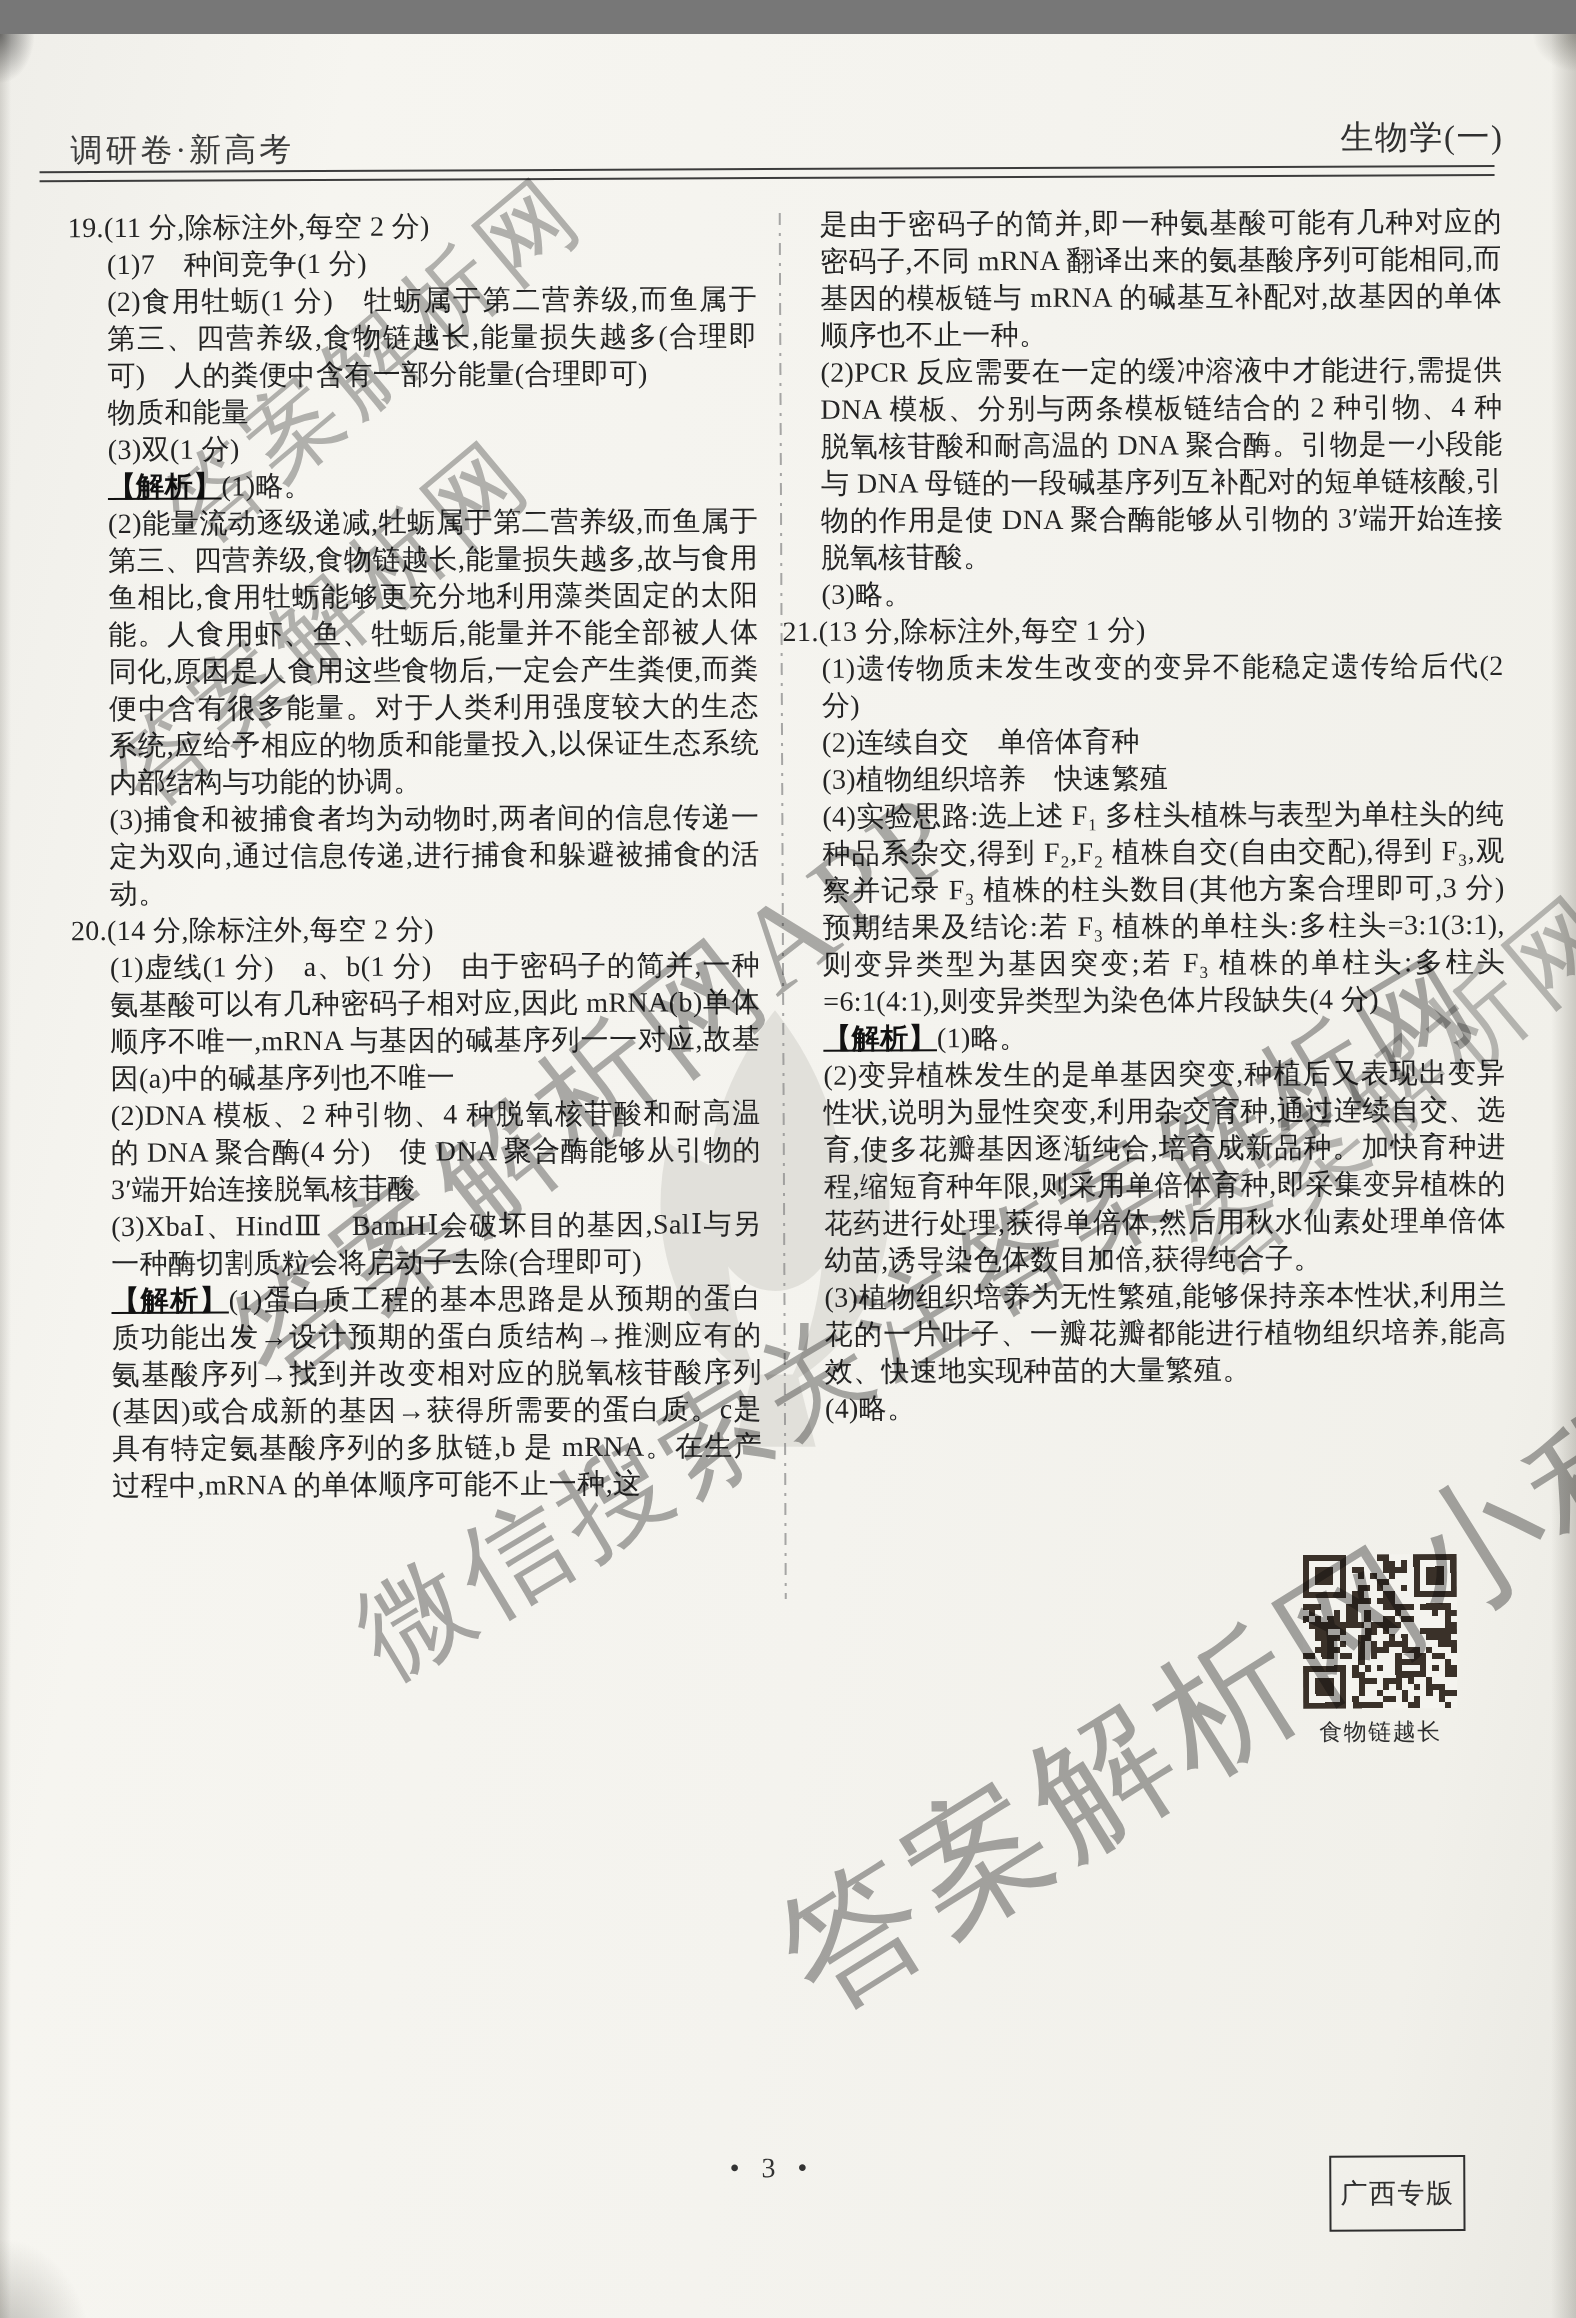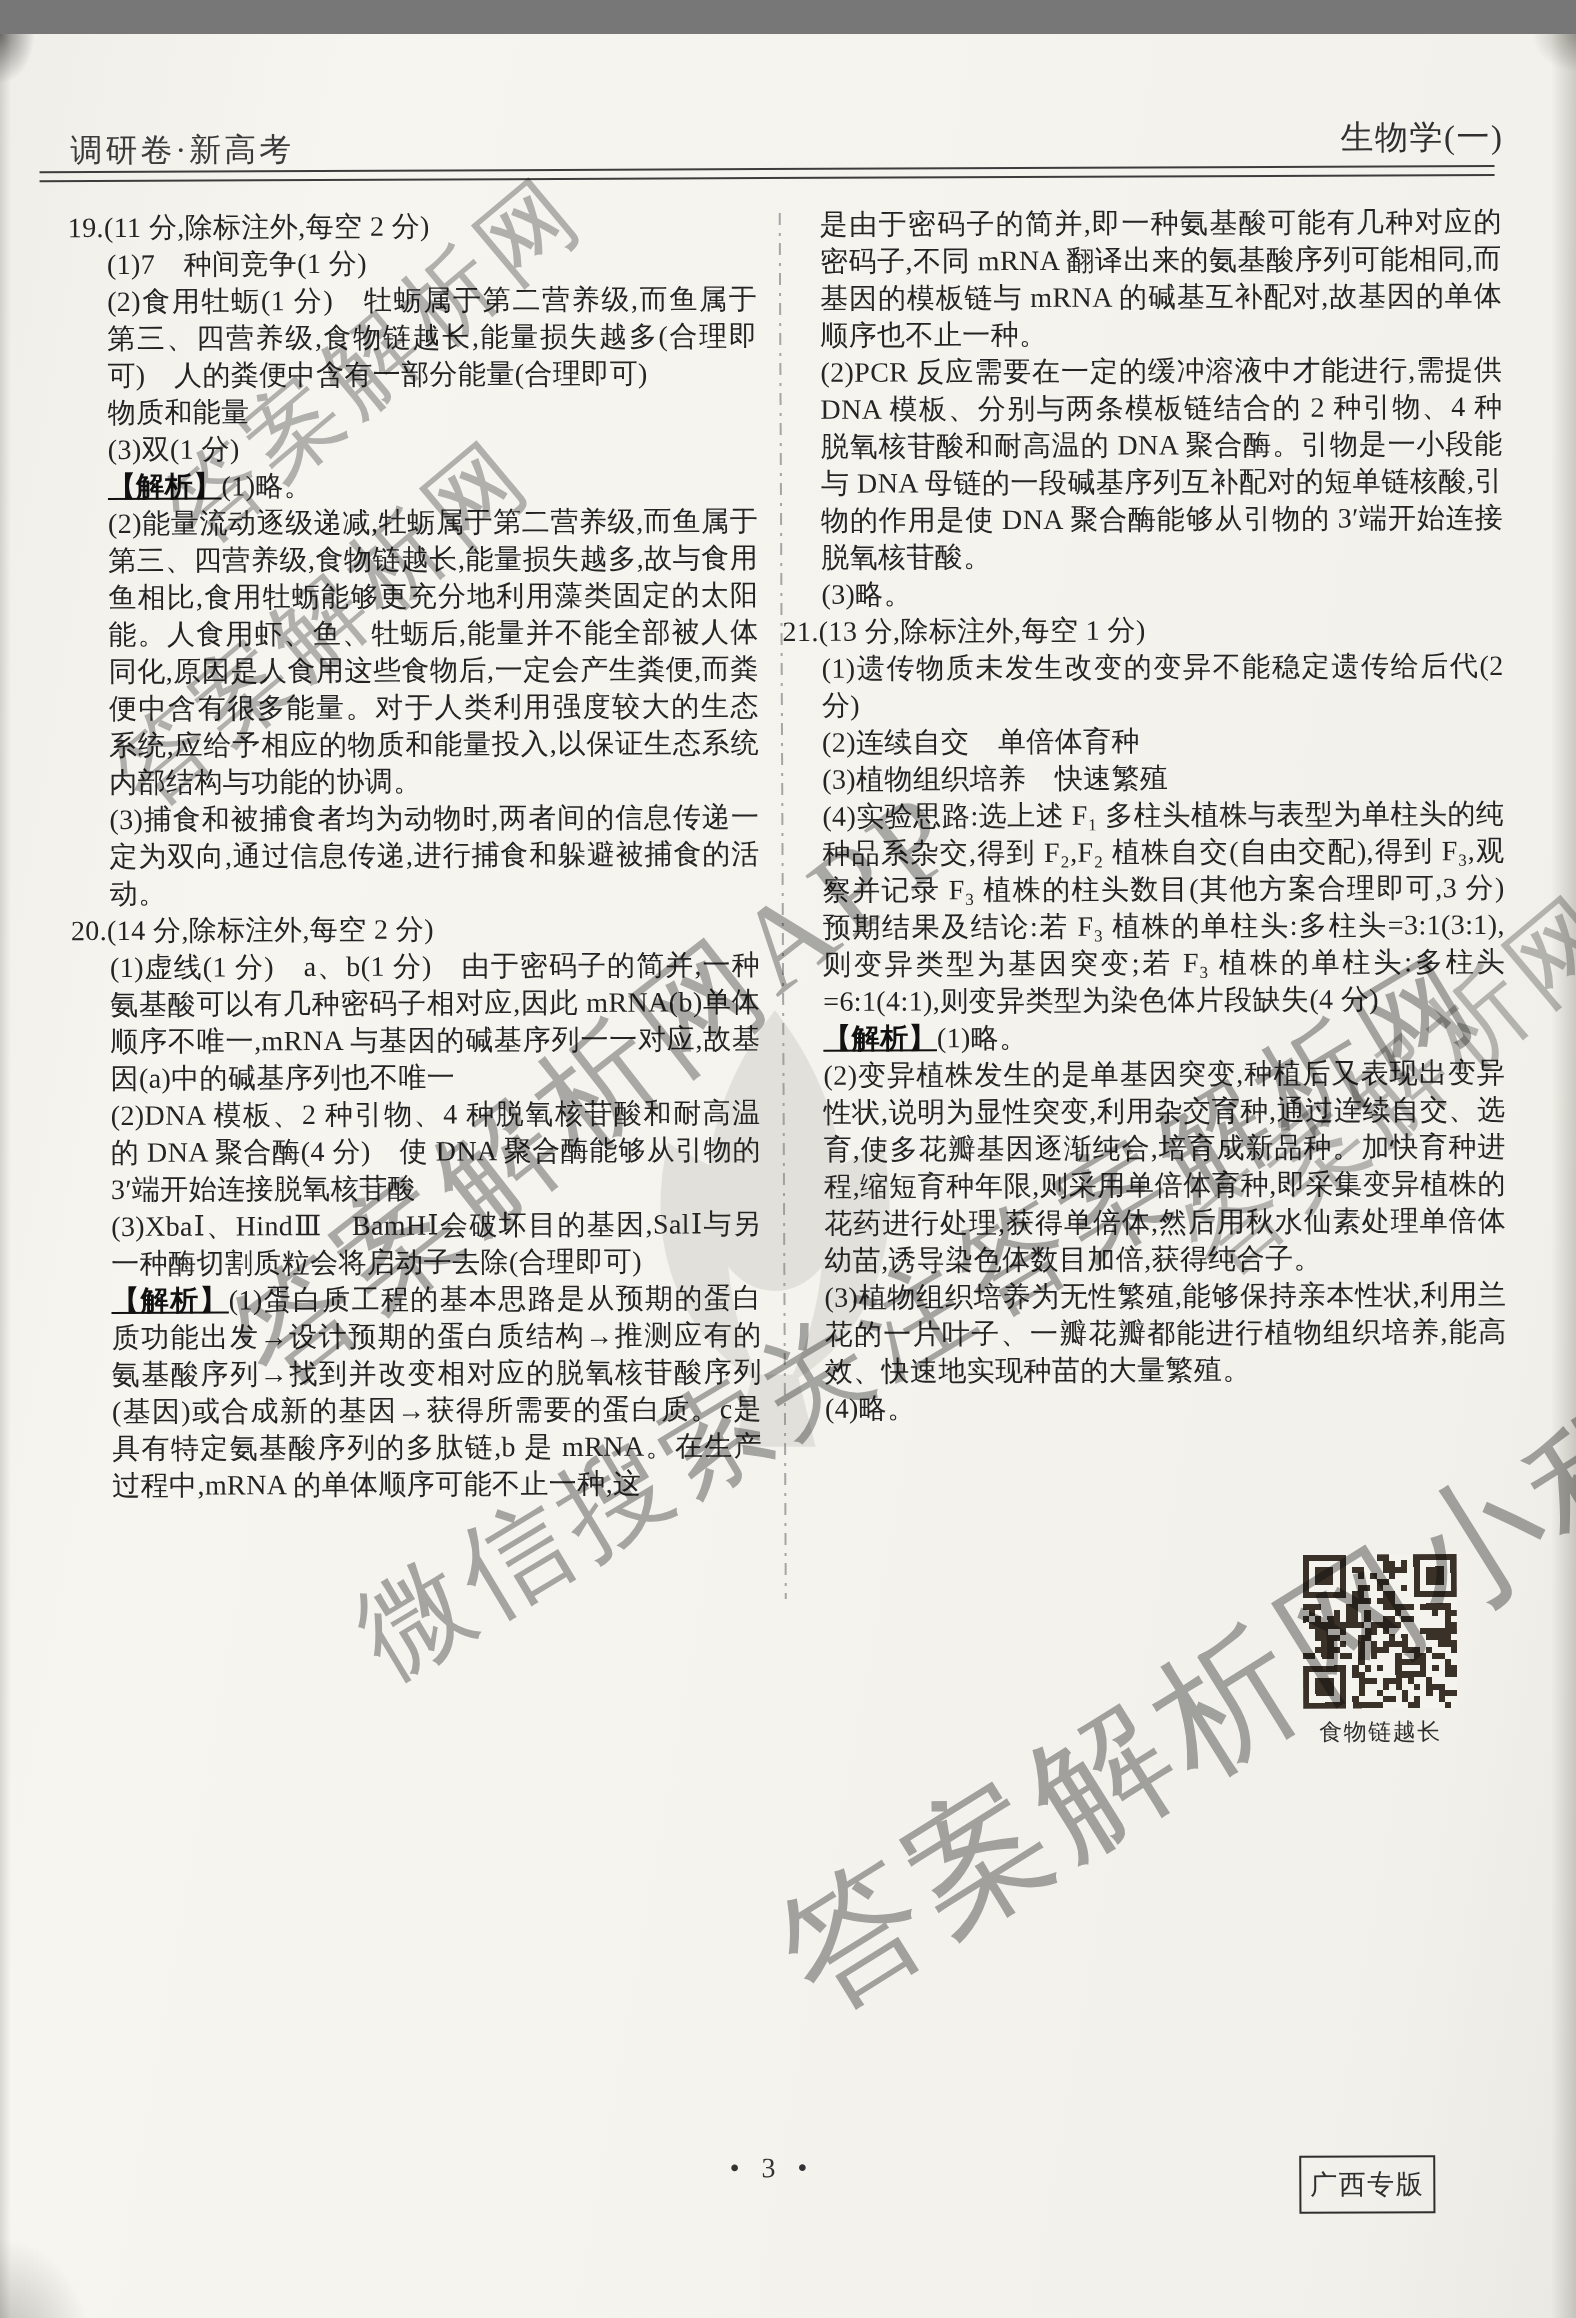--- a/index.html
+++ b/index.html
@@ -31,22 +31,22 @@
       transform-origin:0 0;letter-spacing:7.5px;font-family:"Liberation Serif","DejaVu Serif",serif;}
   .flower{position:absolute;left:617px;top:964px;opacity:.5;pointer-events:none;}
   
   .qr-box{position:absolute;left:1301px;top:1523px;width:154px;text-align:center;}
   .qr-box svg{width:154px;height:154px;fill:#3a3129;background:#f4f3ee;display:block;}
   .qr-caption{margin-top:7.5px;font-size:23px;letter-spacing:1.5px;color:#2e2e2e;
       font-family:"Liberation Sans","DejaVu Sans",sans-serif;}
   
   .page-num{position:absolute;left:700px;top:2118px;width:136px;text-align:center;
       font-size:28px;letter-spacing:7.5px;color:#333;}
-  .edition{position:absolute;left:1295px;top:2124px;border:2.3px solid #2e2e2e;
-      padding:9px 9px;font-size:27px;letter-spacing:1.5px;color:#2e2e2e;}
+  .edition{position:absolute;left:1325px;top:2124px;border:2.3px solid #2e2e2e;
+      padding:18px 9px;font-size:27px;letter-spacing:1.5px;color:#2e2e2e;}
   
   .edge-right{position:absolute;right:0;top:0;width:25.6px;height:100%;
       background:linear-gradient(to right,rgba(0,0,0,0),rgba(60,55,45,.22));}
   .edge-left{position:absolute;left:0;top:0;width:10.5px;height:100%;
       background:linear-gradient(to right,rgba(60,55,45,.16),rgba(0,0,0,0));}
   .edge-bottom{position:absolute;left:0;bottom:0;width:100%;height:16.6px;
       background:linear-gradient(to bottom,rgba(0,0,0,0),rgba(60,55,45,.15));}
   .corner-tl{position:absolute;left:0;top:0;width:35px;height:50px;
       background:radial-gradient(ellipse at 0 0,rgba(20,20,20,.55),rgba(0,0,0,0) 70%);}
   .corner-bl{position:absolute;left:0;bottom:0;width:90px;height:113px;

